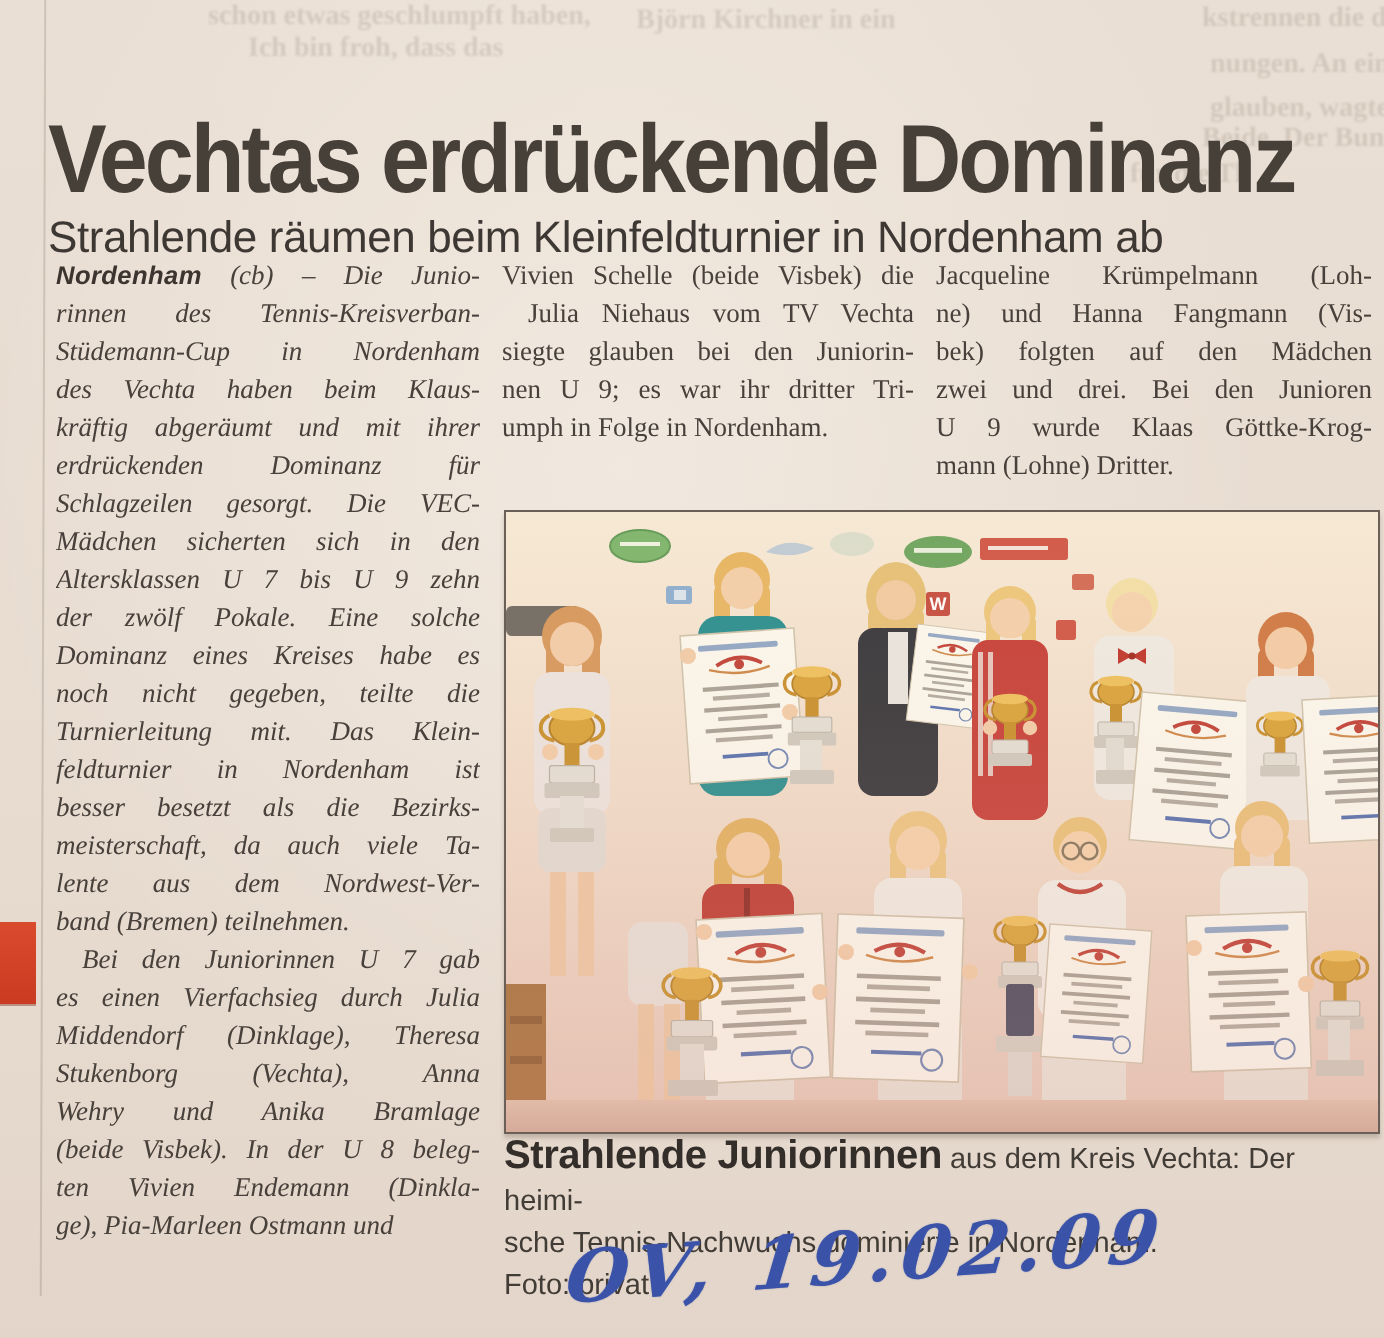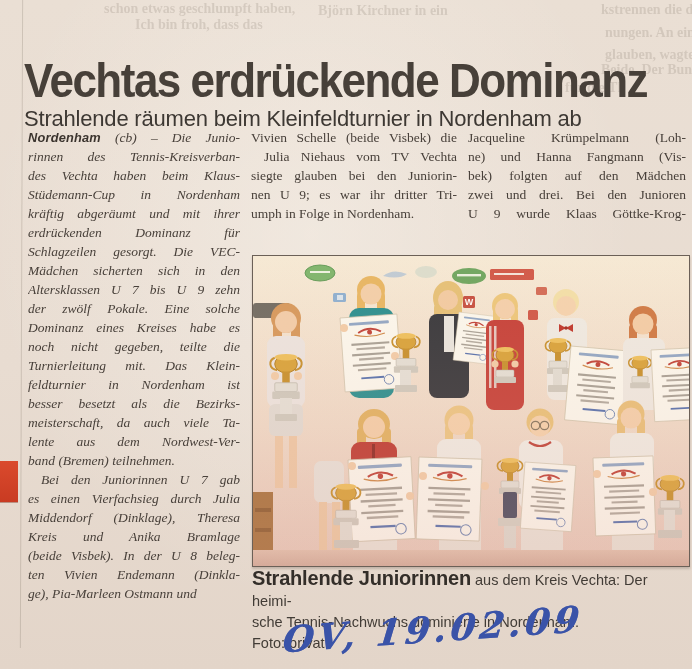--- a/index.html
+++ b/index.html
@@ -85,75 +85,77 @@
     white-space:nowrap;
   }
 </style>
 </head>
 <body>
 
 <div id="page">
 
   <div id="bleed-layer">
       <span class="bleed" style="left: 104px; top: 1px;">schon etwas geschlumpft haben,</span>
-      <span class="bleed" style="left: 135px; top: 17px;">Ich bin froh, dass das</span>
+      <span class="bleed" style="left: 124px; top: 17px;">Ich bin froh, dass das</span>
       <span class="bleed" style="left: 296px; top: 3px; margin-left: 22px;">Björn Kirchner in ein</span>
       <span class="bleed" style="left: 601px; top: 2px;">kstrennen die deutschen Hoff</span>
       <span class="bleed" style="left: 605px; top: 25px;">nungen. An eine Medaille zu</span>
       <span class="bleed" style="left: 605px; top: 47px;">glauben, wagte selbst</span>
       <span class="bleed" style="left: 601px; top: 62px;">Beide. Der Bundestrainer sieht</span>
       <span class="bleed" style="left: 565px; top: 80px;">für die Th</span>
     </div>
 
   <div class="fold-line"></div>
   <div class="edge-red"></div>
 
   <h1 class="headline">Vechtas erdrückende Dominanz</h1>
   <h2 class="subheadline">Strahlende räumen beim Kleinfeldturnier in Nordenham ab</h2>
 
   <div class="col" id="col-0">
       <div class="line"><b>Nordenham</b> (cb) – Die Junio-</div>
       <div class="line">rinnen des Tennis-Kreisverban-</div>
+      <div class="line">Stüdemann-Cup in Nordenham</div>
       <div class="line">des Vechta haben beim Klaus-</div>
-      <div class="line">Stüdemann-Cup in Nordenham</div>
       <div class="line">kräftig abgeräumt und mit ihrer</div>
       <div class="line">erdrückenden Dominanz für</div>
       <div class="line">Schlagzeilen gesorgt. Die VEC-</div>
       <div class="line">Mädchen sicherten sich in den</div>
       <div class="line">Altersklassen U 7 bis U 9 zehn</div>
       <div class="line">der zwölf Pokale. Eine solche</div>
       <div class="line">Dominanz eines Kreises habe es</div>
       <div class="line">noch nicht gegeben, teilte die</div>
       <div class="line">Turnierleitung mit. Das Klein-</div>
       <div class="line">feldturnier in Nordenham ist</div>
       <div class="line">besser besetzt als die Bezirks-</div>
       <div class="line">meisterschaft, da auch viele Ta-</div>
       <div class="line">lente aus dem Nordwest-Ver-</div>
       <div class="line end">band (Bremen) teilnehmen.</div>
       <div class="line indent">Bei den Juniorinnen U 7 gab</div>
       <div class="line">es einen Vierfachsieg durch Julia</div>
       <div class="line">Middendorf (Dinklage), Theresa</div>
-      <div class="line">Kreis und Anika Bramlage</div>
+      <div class="line">Stukenborg (Vechta), Anna</div>
+      <div class="line">Wehry und Anika Bramlage</div>
       <div class="line">(beide Visbek). In der U 8 beleg-</div>
       <div class="line">ten Vivien Endemann (Dinkla-</div>
       <div class="line end">ge), Pia-Marleen Ostmann und</div>
     </div>
   <div class="col" id="col-1">
       <div class="line">Vivien Schelle (beide Visbek) die</div>
       <div class="line indent">Julia Niehaus vom TV Vechta</div>
       <div class="line">siegte glauben bei den Juniorin-</div>
       <div class="line">nen U 9; es war ihr dritter Tri-</div>
       <div class="line end">umph in Folge in Nordenham.</div>
     </div>
   <div class="col" id="col-2">
       <div class="line">Jacqueline Krümpelmann (Loh-</div>
       <div class="line">ne) und Hanna Fangmann (Vis-</div>
       <div class="line">bek) folgten auf den Mädchen</div>
       <div class="line">zwei und drei. Bei den Junioren</div>
       <div class="line">U 9 wurde Klaas Göttke-Krog-</div>
+      <div class="line end">mann (Lohne) Dritter.</div>
     </div>
 
   <div class="photo-frame">
     <svg width="436" height="310" viewBox="0 0 436 310">
       <defs>
         <linearGradient id="wall" x1="0" y1="0" x2="0" y2="1">
           <stop offset="0" stop-color="#f6e9d4"></stop>
           <stop offset="0.55" stop-color="#efdac7"></stop>
           <stop offset="1" stop-color="#e7c9ba"></stop>
         </linearGradient>

